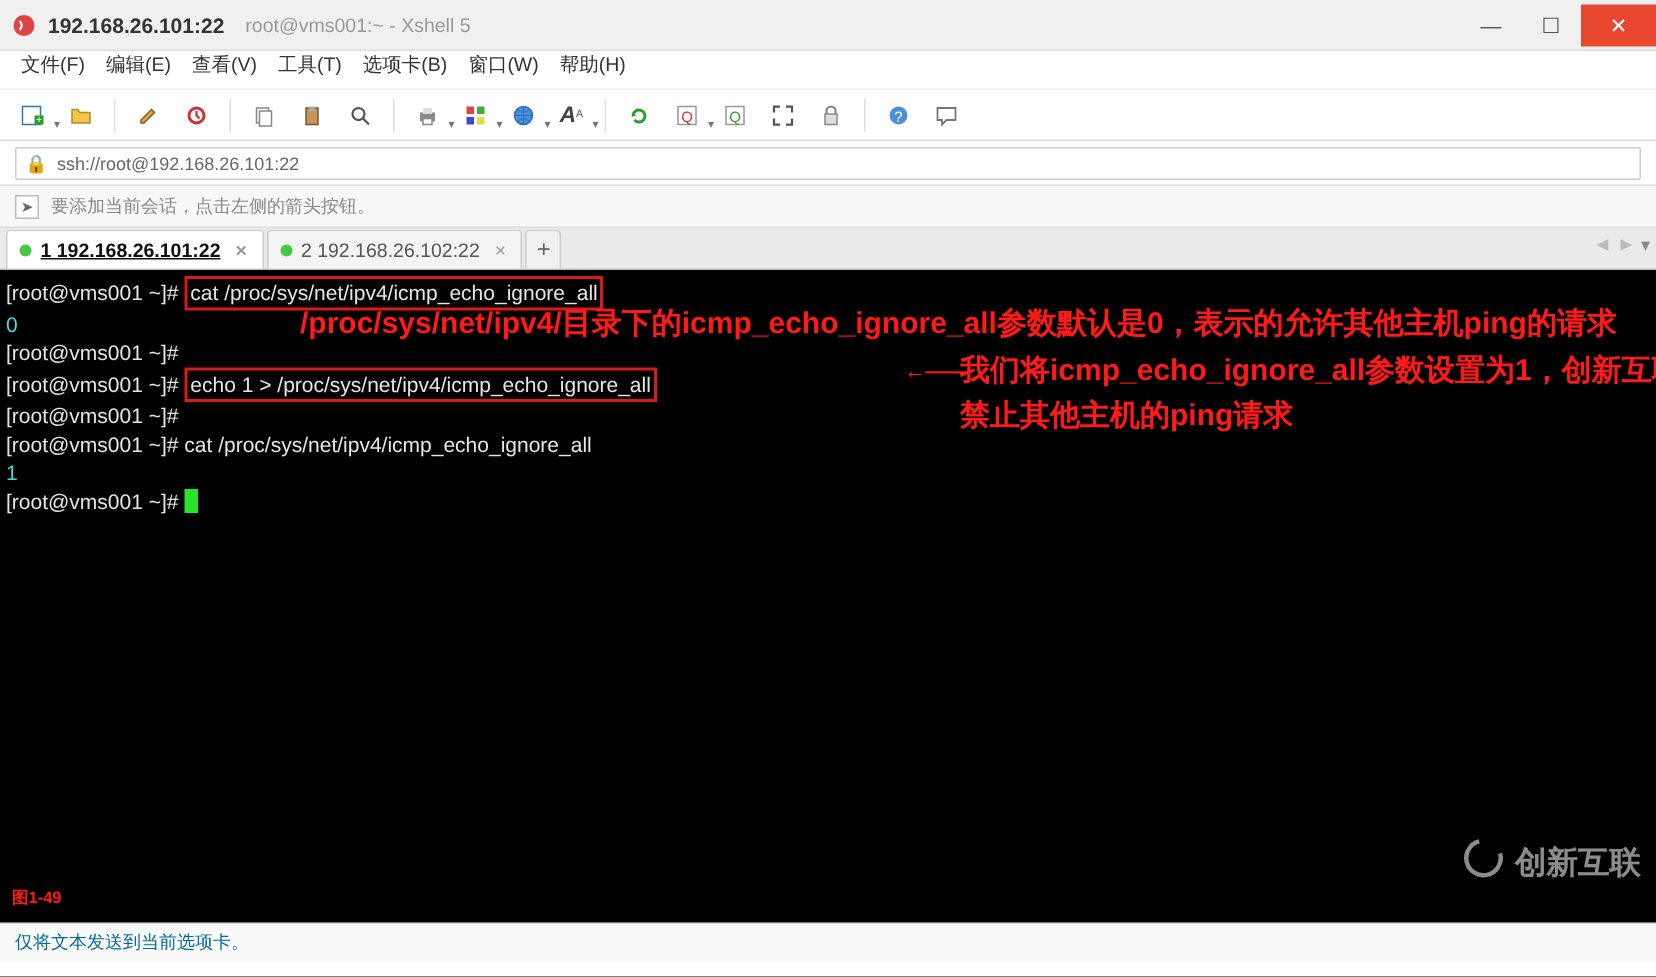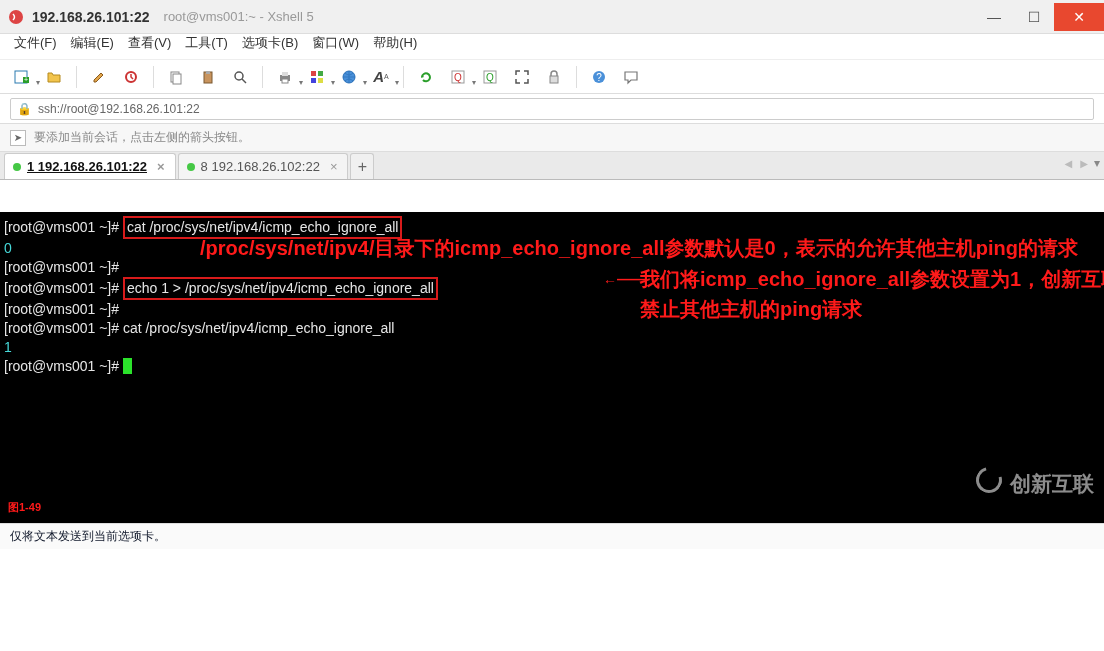--- a/index.html
+++ b/index.html
@@ -39,31 +39,31 @@
   .tab.active { background: #fff; color: #111; font-weight: bold; }
   .tab .dot { width: 8px; height: 8px; border-radius: 50%; background: #45c845; }
   .tab .label { }
   .tab.active .label { text-decoration: underline; }
   .tab .x { color: #999; font-size: 13px; padding-left: 4px; }
   .tab.new { width: 24px; justify-content: center; padding: 0; font-size: 16px; color: #666; background: #f0f0f0; }
   .tabbar-right { position: absolute; right: 4px; top: 4px; display: flex; align-items: center; gap: 4px; color: #888; }
   .scroll-arrow { font-size: 10px; color: #bbb; padding: 0 2px; }
   
   
-  .terminal { height: 311px; background: #000; color: #e5e5e5; font-family: "Consolas","Courier New",monospace; font-size: 14px; line-height: 19px; padding: 4px 4px 0 4px; position: relative; overflow: hidden; margin-top: 32px; }
+  .terminal { height: 435px; background: #000; color: #e5e5e5; font-family: "Consolas","Courier New",monospace; font-size: 14px; line-height: 19px; padding: 4px 4px 0 4px; position: relative; overflow: hidden; }
   .term-line { white-space: pre; position: relative; }
   .teal { color: #46d9d9; }
   .boxed { border: 2px solid #d81b1b; padding: 0 2px; display: inline-block; }
   .cursor { display: inline-block; width: 9px; height: 16px; background: #2be22b; vertical-align: text-bottom; }
   .annotation { position: absolute; color: #ff1a1a; font-weight: bold; font-size: 20px; font-family: "Microsoft YaHei",sans-serif; white-space: nowrap; }
   .ann-arrow { position: absolute; color: #ff1a1a; font-size: 14px; font-weight: bold; }
   .fig-label { position: absolute; left: 8px; bottom: 6px; color: #ff1a1a; font-weight: bold; font-size: 11px; font-family: "Microsoft YaHei",sans-serif; }
   
   
-  .statusbar { height: 26px; background: #fafafa; border-top: 1px solid #ddd; display: flex; align-items: center; padding: 0 10px; color: #0f172a; font-size: 12px; }
+  .statusbar { height: 26px; background: #fafafa; border-top: 1px solid #ddd; display: flex; align-items: center; padding: 0 10px; color: #0369a1; font-size: 12px; }
   
   
   .watermark { position: absolute; right: 10px; bottom: 30px; color: rgba(255,255,255,0.55); font-size: 21px; font-weight: bold; display: flex; align-items: flex-end; gap: 8px; font-family: "Microsoft YaHei"; }
   .wm-icon { width: 26px; height: 26px; border: 3px solid rgba(255,255,255,0.55); border-radius: 50%; transform: rotate(30deg); border-top-color: transparent; }
 </style>
 </head>
 <body>
 
 <div class="titlebar">
   <svg class="app-icon" viewBox="0 0 16 16">
@@ -222,21 +222,21 @@
 </div>
 
 <div class="tabbar">
   <div class="tab active">
     <span class="dot"></span>
     <span class="label">1 192.168.26.101:22</span>
     <span class="x">×</span>
   </div>
   <div class="tab">
     <span class="dot"></span>
-    <span class="label">8 192.168.26.102:22</span>
+    <span class="label">2 192.168.26.102:22</span>
     <span class="x">×</span>
   </div>
   <div class="tab new">+</div>
   <div class="tabbar-right">
     <span class="scroll-arrow">◀</span>
     <span class="scroll-arrow">▶</span>
     <span>▾</span>
   </div>
 </div>
 

